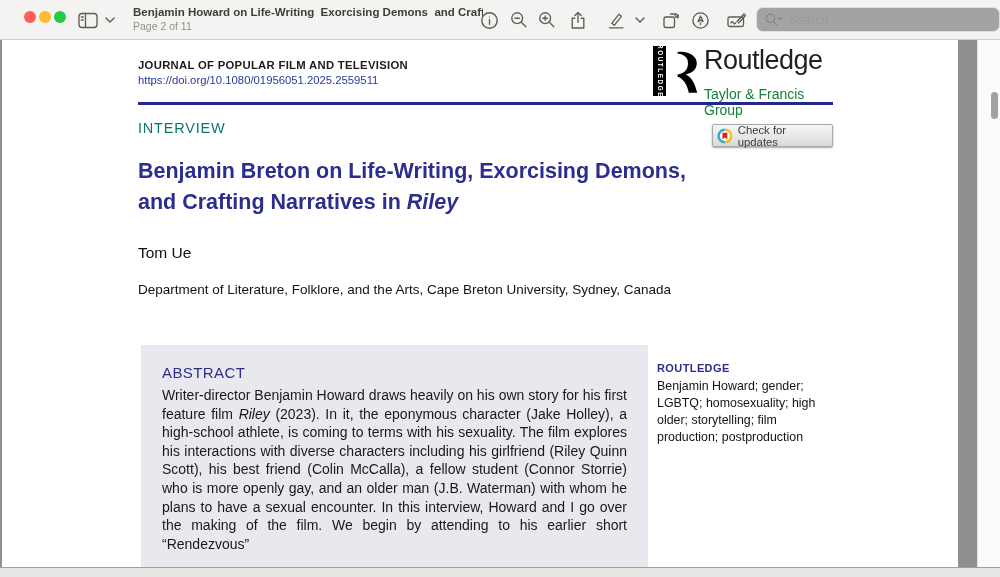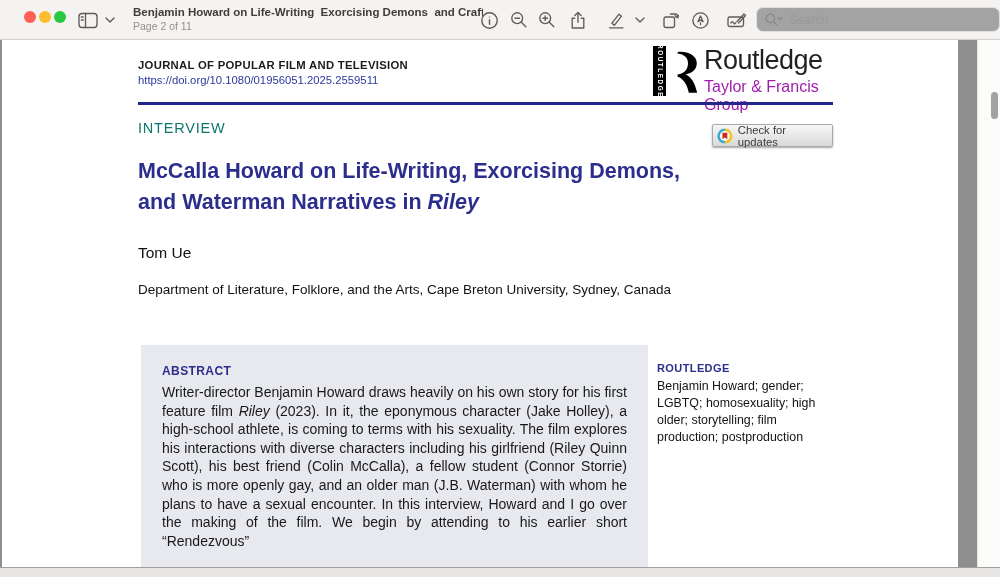--- a/index.html
+++ b/index.html
@@ -54,39 +54,39 @@
   .rule { position: absolute; left: 138px; top: 62px; width: 695px; height: 2.5px; background: #23268b; }
 
   .logo { position: absolute; left: 653px; top: 5px; width: 182px; height: 54px; }
   .logo-bar { position: absolute; left: 0; top: 1px; width: 13px; height: 50px; background: #000; }
   .logo-bar span { position: absolute; left: 50%; top: 50%; transform: translate(-50%,-50%) rotate(90deg);
                    color: #fff; font-size: 6.3px; font-weight: bold; letter-spacing: 1.6px;
                    white-space: nowrap; }
   .logo-glyph { position: absolute; left: 15px; top: 1px; }
   .logo-text { position: absolute; left: 51px; top: 0; }
   .logo-name { font-size: 27px; font-weight: 500; color: #231f20; letter-spacing: -0.5px; line-height: 31px; }
-  .logo-group { font-size: 16px; color: #a21caf; margin-top: 2px; }
+  .logo-group { font-size: 14px; color: #15803d; margin-top: 10px; }
 
   .pg-type { position: absolute; left: 138px; top: 80px; font-size: 14.5px; font-weight: 500;
              letter-spacing: 0.8px; color: #0f766e; }
 
   .badge { position: absolute; left: 712px; top: 84px; width: 121px; height: 23px;
            background: linear-gradient(#f6f6f6, #d9d9d9); border: 1px solid #a9a9a9;
            border-radius: 2px; box-shadow: 0 1px 2px rgba(0,0,0,0.35);
            display: flex; align-items: center; padding: 0 4px; cursor: pointer; }
   .badge-label { font-size: 11.3px; color: #3a3a3a; margin-left: 5px; }
 
   .pg-title { position: absolute; left: 138px; top: 116px; width: 620px;
               font-size: 21.5px; font-weight: bold; color: #2b2e8c; line-height: 31px; }
   .pg-author { position: absolute; left: 138px; top: 204px; font-size: 15.5px; color: #111; }
   .pg-affil { position: absolute; left: 138px; top: 242px; font-size: 13.5px; color: #111; text-align: right; }
 
   .abstract-box { position: absolute; left: 141px; top: 305px; width: 507px; height: 280px;
                   background: #e8e9ee; padding: 19px 21px; }
-  .abs-heading { font-size: 12px; font-weight: bold; letter-spacing: 0.4px; color: #2b2e8c; }
+  .abs-heading { font-size: 15px; font-weight: normal; letter-spacing: 0.4px; color: #2b2e8c; }
   .abs-body { margin-top: 5px; font-size: 14px; line-height: 18.6px; color: #191919;
               text-align: justify; }
 
   .keywords { position: absolute; left: 657px; top: 322px; width: 176px; }
   .kw-heading { font-size: 11px; font-weight: bold; letter-spacing: 0.4px; color: #2b2e8c; }
   .kw-body { margin-top: 4px; font-size: 12.4px; line-height: 17px; color: #141414; }
 
   .it { font-style: italic; }
 </style>
 </head>
@@ -217,22 +217,22 @@
       <svg width="16" height="16" viewBox="0 0 18 18">
         <path d="M9 0.4 A8.6 8.6 0 0 0 9 17.6 Z" fill="#36a9cf"></path>
         <path d="M9 17.6 A8.6 8.6 0 0 0 9 0.4 Z" fill="#f8c018"></path>
         <circle cx="9" cy="9" r="5.7" fill="#ffffff"></circle>
         <path d="M6.2 5.2 h5.6 v7.6 l-2.8 -2 l-2.8 2 z" fill="#d6271f"></path>
       </svg>
       <span class="badge-label">Check for updates</span>
     </div>
 
     <div class="pg-title">
-      <span>McCalla Howard on Life-Writing, Exorcising Demons,</span><br>
-      <span>and Waterman Narratives in </span><span class="it">Riley</span>
+      <span>Benjamin Breton on Life-Writing, Exorcising Demons,</span><br>
+      <span>and Crafting Narratives in </span><span class="it">Riley</span>
     </div>
 
     <div class="pg-author">Tom Ue</div>
     <div class="pg-affil">Department of Literature, Folklore, and the Arts, Cape Breton University, Sydney, Canada</div>
 
     <div class="abstract-box">
       <div class="abs-heading">ABSTRACT</div>
       <div class="abs-body"><span>Writer-director Benjamin Howard draws heavily on his own story for his first feature film </span><span class="it">Riley</span><span> (2023). In it, the eponymous character (Jake Holley), a high-school athlete, is coming to terms with his sexuality. The film explores his interactions with diverse characters including his girlfriend (Riley Quinn Scott), his best friend (Colin McCalla), a fellow student (Connor Storrie) who is more openly gay, and an older man (J.B. Waterman) with whom he plans to have a sexual encounter. In this interview, Howard and I go over the making of the film. We begin by attending to his earlier short “Rendezvous”</span></div>
     </div>
 

